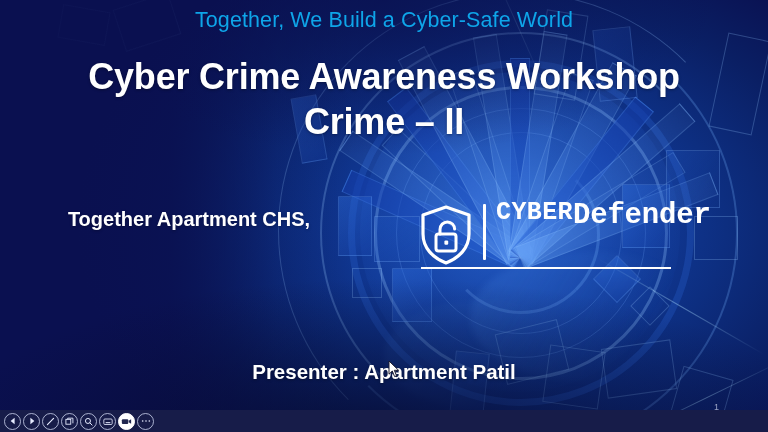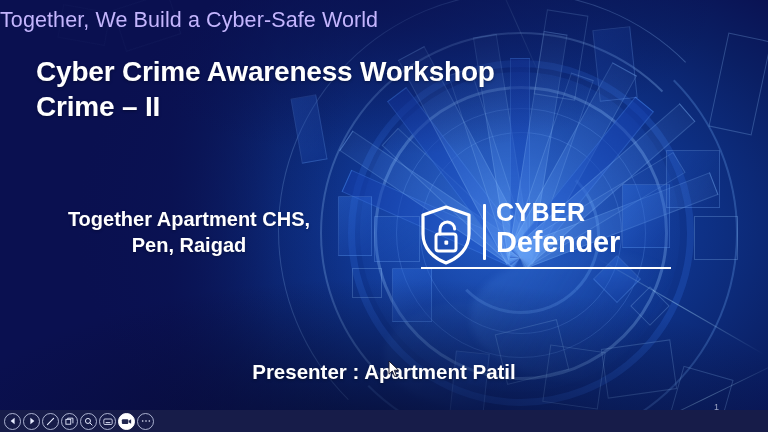--- a/index.html
+++ b/index.html
@@ -80,29 +80,30 @@
     border-radius:50%;
     background:linear-gradient(120deg, rgba(90,160,250,.16), rgba(30,80,190,0) 70%);
     filter:blur(3px);
   }
 
   
   .content { position:absolute; inset:0; }
 
   #tagline {
     position:absolute; top:8px; left:0; width:768px;
-    text-align:left;
+    text-align:center;
     font-size:21.5px; font-weight:400;
-    color:#c4b5fd;
+    color:#0ea5e9;
     letter-spacing:.1px;
   }
 
   #main-title {
     position:absolute; top:54px; left:36px; width:696px;
-    font-size:28px; font-weight:bold;
+    text-align:center;
+    font-size:36px; font-weight:bold;
     line-height:1.26;
     color:#ffffff;
     letter-spacing:-.2px;
     text-shadow:0 1px 3px rgba(0,0,0,.35);
   }
 
   #subtitle-banner {
     position:absolute; left:68px; top:147px;
     width:610px; height:33px;
     background:#FFD400;
@@ -125,21 +126,21 @@
 
   #logo {
     position:absolute; left:418px; top:200px;
     display:flex; align-items:flex-start;
   }
   #logo .shieldwrap { width:56px; height:62px; margin-top:4px; flex:0 0 auto; }
   #logo .divider {
     width:3px; height:56px; background:#ffffff;
     margin:4px 10px 0 9px; flex:0 0 auto; border-radius:1px;
   }
-  #logo .words { display:flex; flex-direction:column; }
+  #logo .words { display:flex; flex-direction:row;font-family:Liberation Mono, monospace; }
   #logo .w1 {
     font-size:25px; font-weight:bold; color:#fff;
     letter-spacing:.4px; line-height:1.02;
   }
   #logo .w2 {
     font-size:29px; font-weight:bold; color:#fff;
     letter-spacing:-.2px; line-height:1.04; margin-top:1px;
   }
   #logo .rule {
     position:absolute; left:3px; top:67px; width:250px; height:2px; background:#ffffff;
@@ -256,21 +257,20 @@
     <div id="tagline">Together, We Build a Cyber-Safe World</div>
 
     <div id="main-title">
       <div>Cyber Crime Awareness Workshop</div>
       <div>Crime – II</div>
     </div>
 
 
     <div id="venue">
       <div>Together Apartment CHS,</div>
-      <div>Pen, Raigad</div>
     </div>
 
     <div id="logo">
       <div class="shieldwrap">
         <svg viewBox="0 0 56 62" width="56" height="62" fill="none">
           <path d="M28 3 L51 11 V30 C51 44 41 54 28 59 C15 54 5 44 5 30 V11 Z" stroke="#ffffff" stroke-width="3.2" fill="none" stroke-linejoin="round"></path>
           <rect x="18" y="30" width="20" height="17" rx="2.6" stroke="#ffffff" stroke-width="3" fill="none"></rect>
           <path d="M22 30 V25.5 C22 21.2 25.3 17.9 29.4 17.9 C33.4 17.9 36.6 21.1 36.6 25" stroke="#ffffff" stroke-width="3" fill="none" stroke-linecap="round"></path>
           <rect x="26.4" y="36.4" width="3.8" height="4.4" rx="1.2" fill="#ffffff"></rect>
         </svg>

